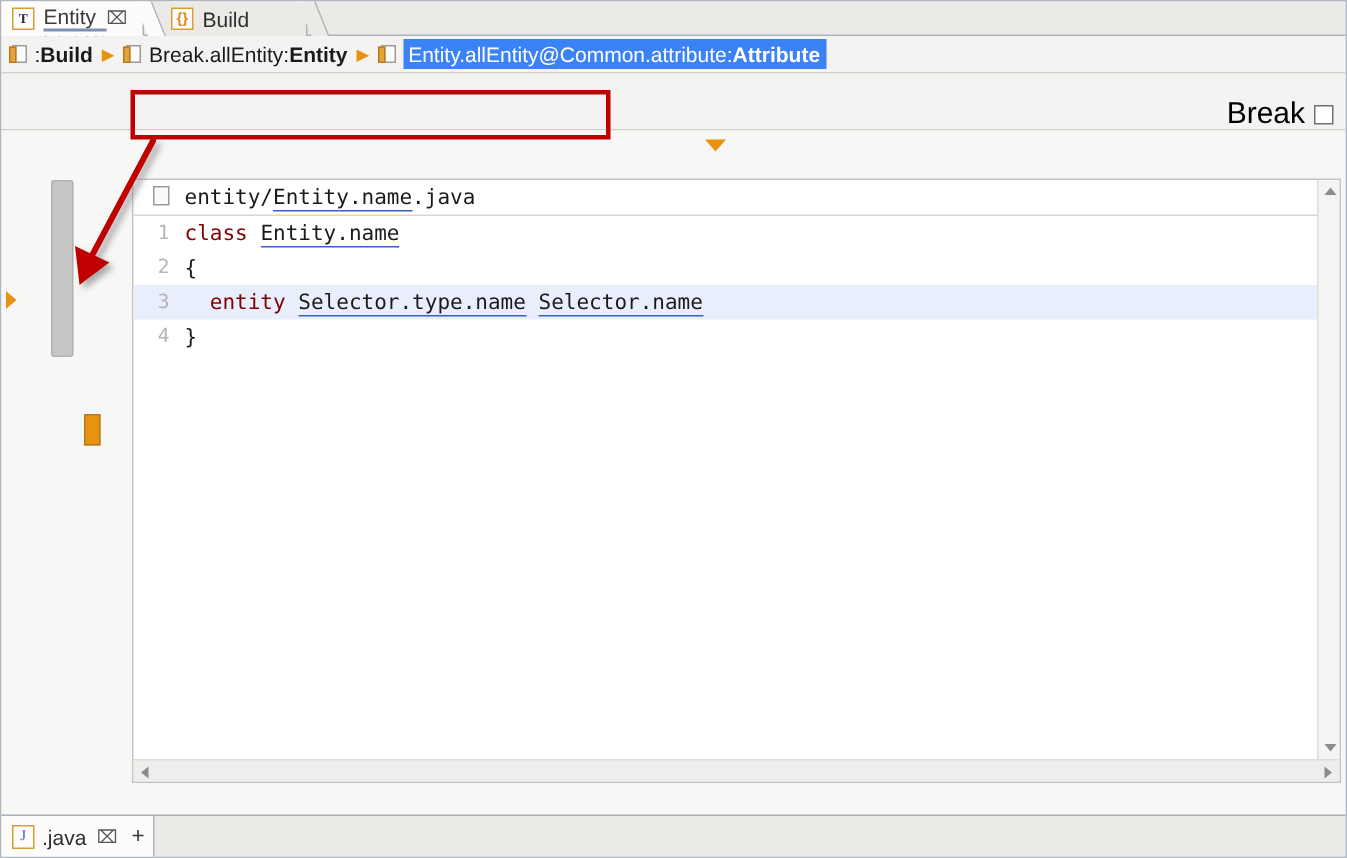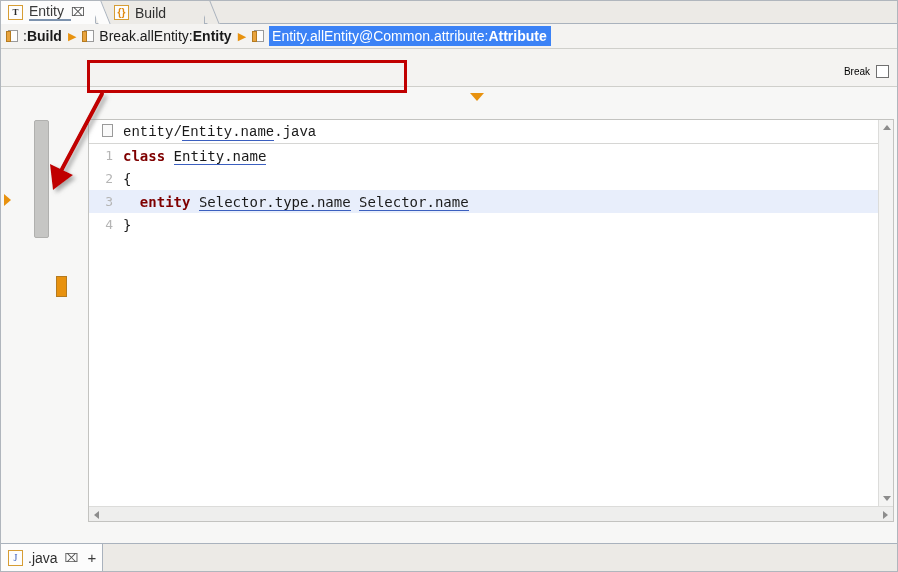--- a/index.html
+++ b/index.html
@@ -159,21 +159,21 @@
     padding-left: 6px;
     font-family: "DejaVu Sans Mono", monospace;
     font-size: 14px;
     color: #1a1a1a;
   }
   .sel-value { border-bottom: 1px solid #3b5fbf; padding-bottom: 1px; }
   .sel-value .it { font-style: italic; }
   .break-wrap {
     position: absolute; right: 8px; top: 64px;
     display: flex; align-items: center; gap: 6px;
-    font-size: 10px;
+    font-size: 20px;
   }
   .cbox {
     width: 13px; height: 13px;
     border: 1px solid #707070;
     background: #ffffff;
     box-sizing: border-box;
   }
 
   
   .caret-down {
@@ -237,22 +237,22 @@
     text-align: right;
     padding-right: 6px;
     color: #b5b5b5;
     font-family: "DejaVu Sans Mono", monospace;
     font-size: 13px;
     box-sizing: border-box;
     user-select: none;
   }
   .gutter.filehdr { color: #9c9c9c; font-size: 12px; }
   .code-text { padding-left: 4px; color: #1a1a1a; }
-  .hdr-row { border-bottom: 1px solid #d6d6d4; font-family: Liberation Mono, monospace; }
-  .kw { color: #7f0000; font-weight: bold; }
+  .hdr-row { border-bottom: 1px solid #d6d6d4; }
+  .kw { color: #7f0000; font-weight: normal; }
   .lnk { border-bottom: 1px solid #3b5fbf; }
   .pg-ico {
     display: inline-block;
     width: 9px; height: 11px;
     border: 1px solid #9a9a9a;
     background: #fafafa;
     vertical-align: -1px;
   }
   
   .line-marker {

